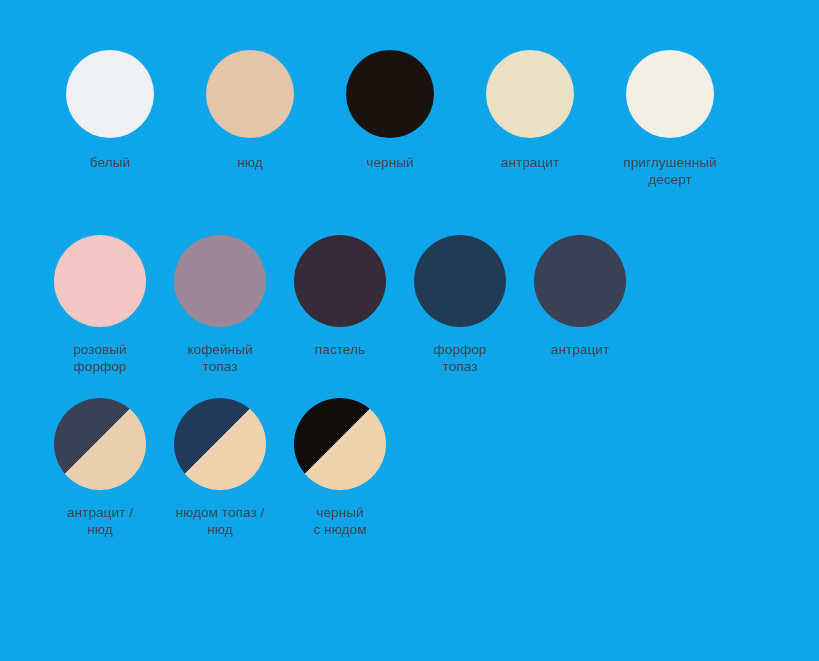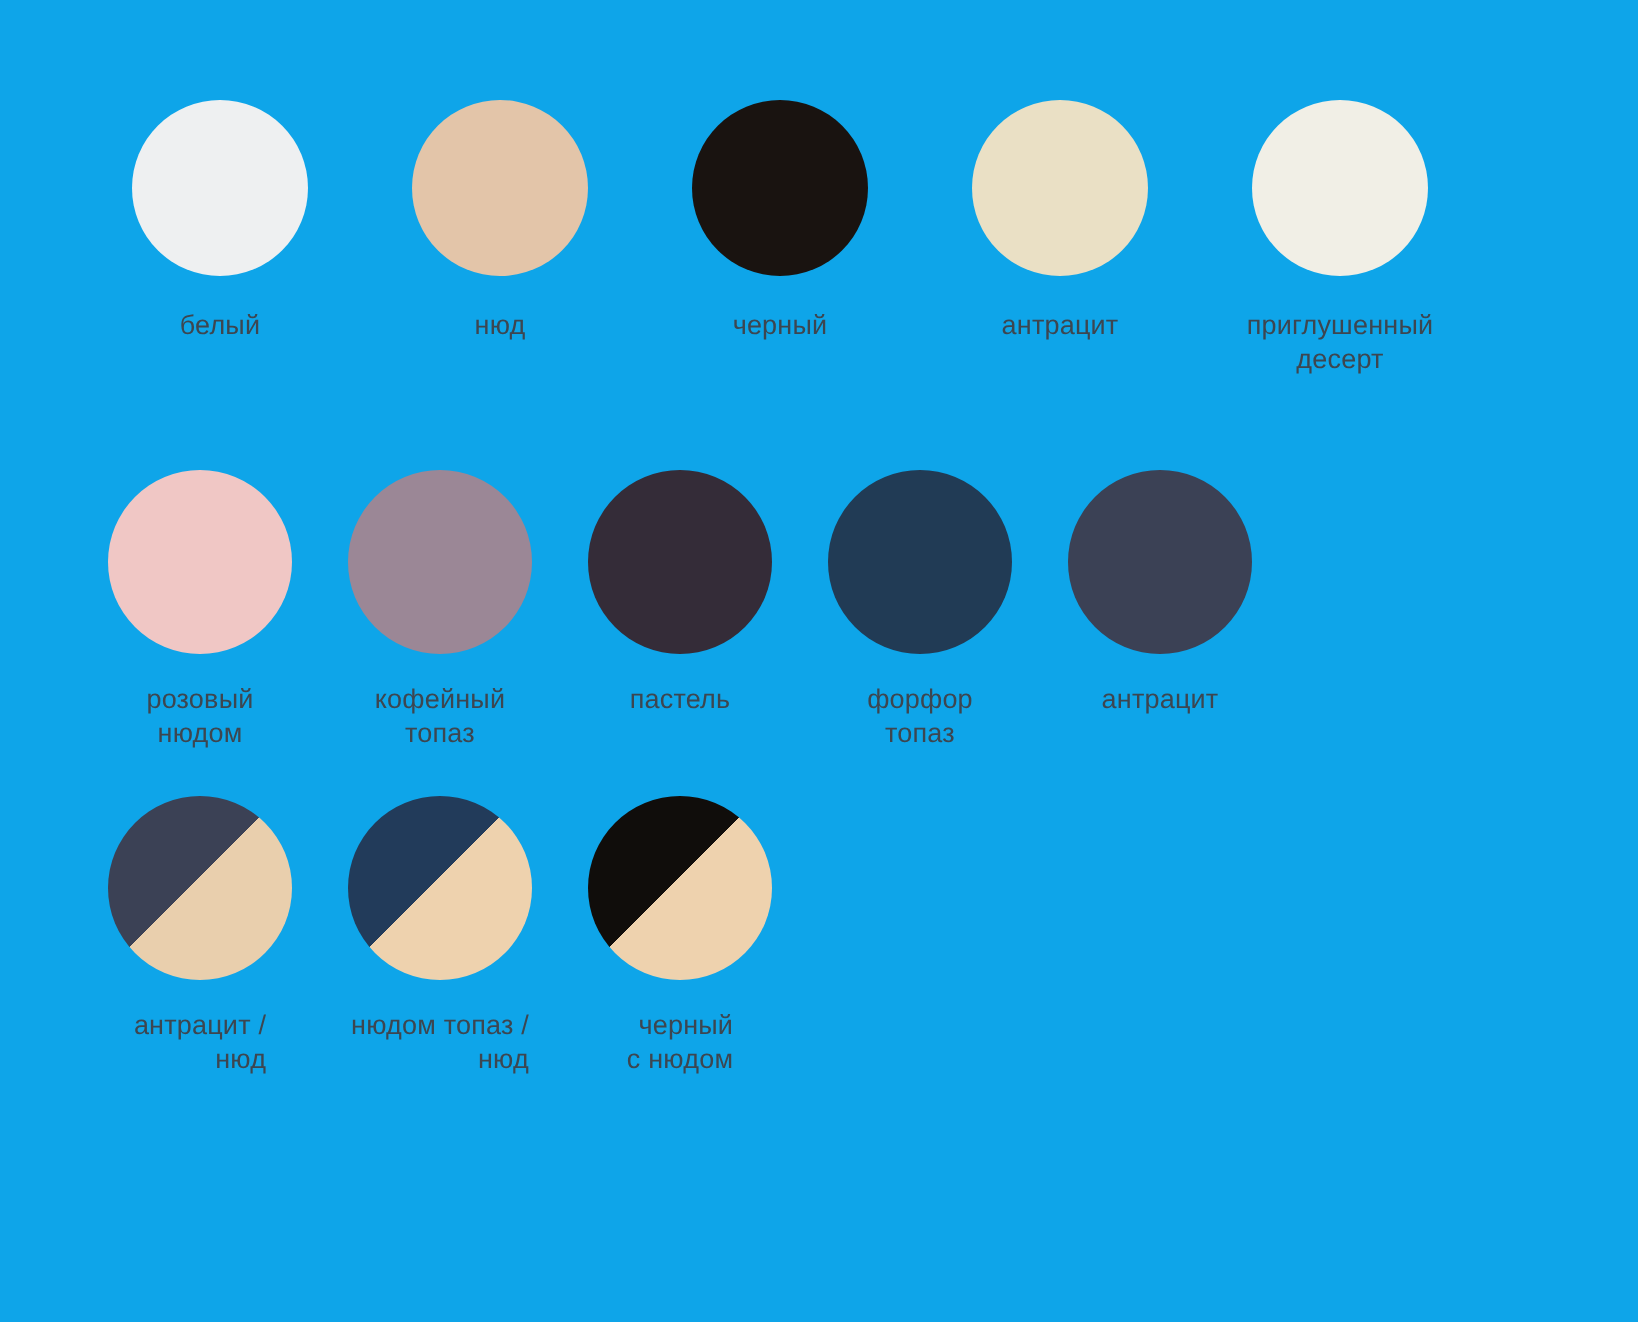--- a/index.html
+++ b/index.html
@@ -48,21 +48,21 @@
   .caption {
     margin-top: 16px;
     font-size: 13.5px;
     line-height: 17px;
     color: #3d4650;
     text-align: center;
     white-space: pre-line;
     letter-spacing: 0.1px;
   }
   .row-2 .caption { margin-top: 14px; }
-  .row-3 .caption { margin-top: 14px; text-align: right; }
+  .row-3 .caption { margin-top: 14px; }
 </style>
 </head>
 <body>
 
 <div class="palette">
 
   <div class="row row-1">
     <div class="swatch">
       <span class="disc" style="background: rgb(238, 240, 241);"></span>
       <span class="caption">белый</span>
@@ -83,21 +83,21 @@
       <span class="disc" style="background: rgb(241, 239, 230);"></span>
       <span class="caption">приглушенный
 десерт</span>
     </div>
   </div>
 
   <div class="row row-2">
     <div class="swatch">
       <span class="disc" style="background: rgb(240, 199, 197);"></span>
       <span class="caption">розовый
-нюдом</span>
+форфор</span>
     </div>
     <div class="swatch">
       <span class="disc" style="background: rgb(155, 135, 150);"></span>
       <span class="caption">кофейный
 топаз</span>
     </div>
     <div class="swatch">
       <span class="disc" style="background: rgb(52, 44, 56);"></span>
       <span class="caption">пастель</span>
     </div>

